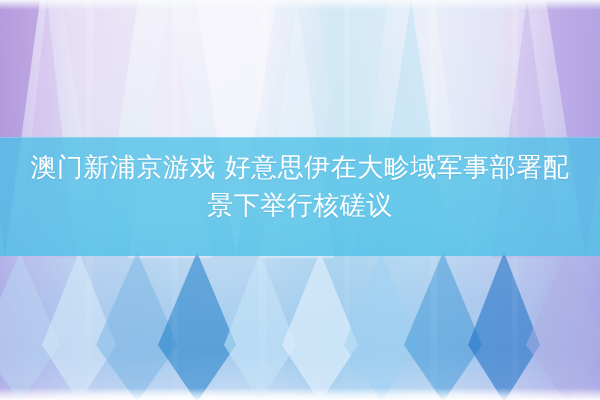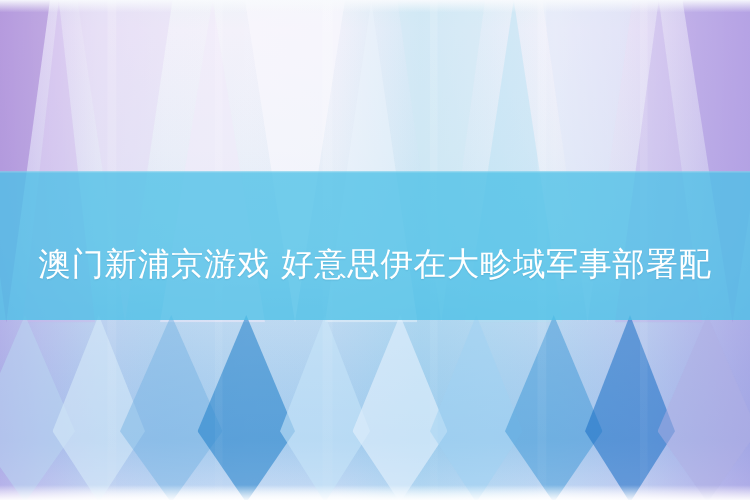--- a/index.html
+++ b/index.html
@@ -86,21 +86,21 @@
     left: 0;
     top: 137px;
     width: 600px;
     height: 119px;
     background: rgba(77,192,231,0.78);
     box-shadow: inset 0 1px 0 rgba(255,255,255,0.22);
   }
   #headline {
     position: absolute;
     left: 0;
-    top: 152px;
+    top: 126px;
     width: 600px;
     height: 119px;
     display: flex;
     flex-direction: column;
     align-items: center;
     justify-content: center;
     color: #ffffff;
     font-family: "DejaVu Sans", "Liberation Sans", sans-serif;
     font-size: 26px;
     line-height: 38px;
@@ -181,18 +181,19 @@
       <div class="streak" style="left: 430px; width: 7px; opacity: 0.28;"></div>
       <div class="streak" style="left: 512px; width: 6px; opacity: 0.24;"></div>
     </div>
 
   <div id="top-strip"></div>
 
   <div id="text-band"></div>
 
   <div id="headline">
     <span class="line">澳门新浦京游戏 好意思伊在大畛域军事部署配</span>
+    <span class="line">景下举行核磋议</span>
   </div>
 
   <div id="bottom-strip"></div>
   <div id="watermark"></div>
 
 </div>
 
 </body></html>

